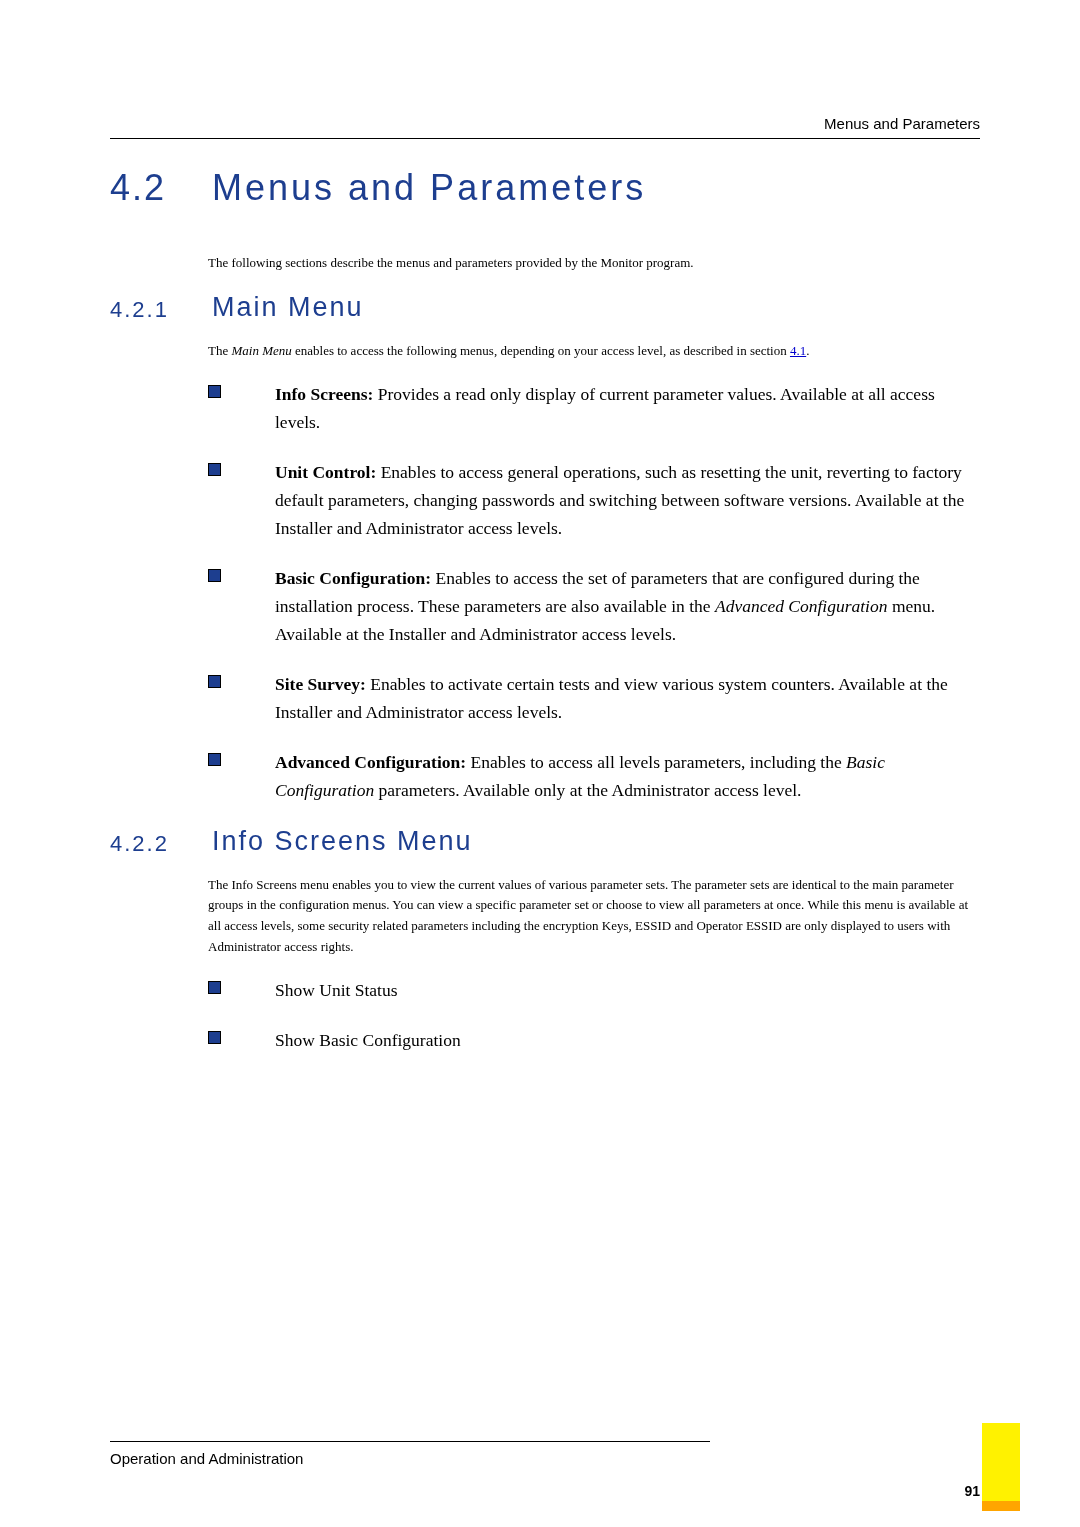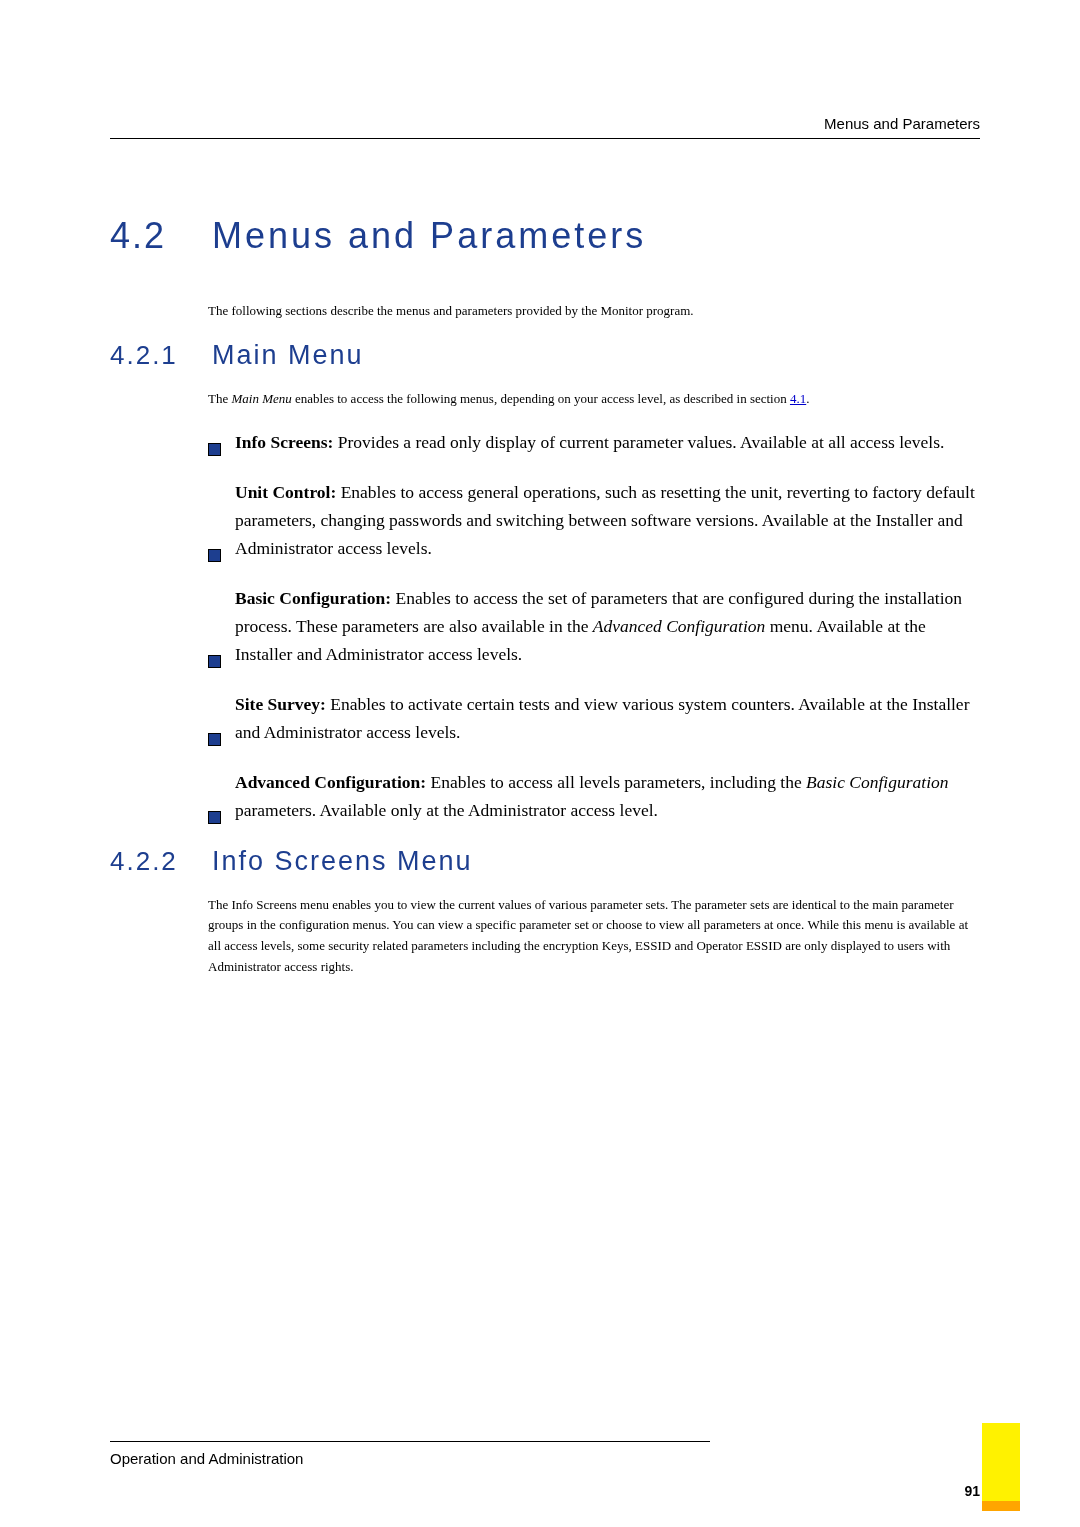--- a/index.html
+++ b/index.html
@@ -20,21 +20,21 @@
     font-family: Arial, Helvetica, sans-serif;
     font-size: 15px;
     text-align: right;
     padding-bottom: 6px;
   }
   .header-rule {
     border: none;
     border-top: 1.5px solid #000;
   }
   .content {
-    margin-top: 100px;
+    margin-top: 52px;
   }
   .section-number-h1 {
     font-family: Arial, Helvetica, sans-serif;
     font-size: 36px;
     letter-spacing: 2px;
     color: #1d3e8f;
     display: inline-block;
     width: 98px;
     vertical-align: top;
   }
@@ -50,40 +50,41 @@
   .body-indent { margin-left: 98px; }
   p.body {
     font-family: Georgia, 'Times New Roman', serif;
     font-size: 13px;
     line-height: 1.6;
     margin-bottom: 18px;
   }
   .h2-row { margin-top: 8px; margin-bottom: 18px; }
   .section-number-h2 {
     font-family: Arial, Helvetica, sans-serif;
-    font-size: 26px;
+    font-size: 22px;
     letter-spacing: 2px;
     color: #1d3e8f;
     display: inline-block;
     width: 98px;
     vertical-align: bottom;
   }
   .section-title-h2 {
     font-family: Arial, Helvetica, sans-serif;
     font-size: 27px;
     letter-spacing: 2px;
     color: #1d3e8f;
     display: inline-block;
     vertical-align: bottom;
   }
   .bullet-list { margin-left: 98px; }
   .bullet-item {
     display: flex;
-    align-items: flex-end;
+    align-items: flex-start;
     margin-bottom: 22px;
+    gap: 40px;
   }
   .bullet-marker {
     flex: 0 0 auto;
     width: 13px;
     height: 13px;
     background: #1d3e8f;
     border: 1px solid #000;
     margin-top: 5px;
     margin-right: 14px;
   }
@@ -184,20 +185,30 @@
 
   <div class="h2-row">
     <span class="section-number-h2">4.2.2</span>
     <span class="section-title-h2">Info Screens Menu</span>
   </div>
 
   <div class="body-indent">
     <p class="body">The Info Screens menu enables you to view the current values of various parameter sets. The parameter sets are identical to the main parameter groups in the configuration menus. You can view a specific parameter set or choose to view all parameters at once. While this menu is available at all access levels, some security related parameters including the encryption Keys, ESSID and Operator ESSID are only displayed to users with Administrator access rights.</p>
   </div>
 
+  <div class="bullet-list">
+    <div class="bullet-item">
+      <div class="bullet-marker"></div>
+      <div class="bullet-text">Show Unit Status</div>
+    </div>
+    <div class="bullet-item">
+      <div class="bullet-marker"></div>
+      <div class="bullet-text">Show Basic Configuration</div>
+    </div>
+  </div>
 
 </div>
 
 <div class="footer">
   <hr class="footer-rule">
   <div class="footer-left">Operation and Administration</div>
 </div>
 
 <div class="page-number">91</div>
 

